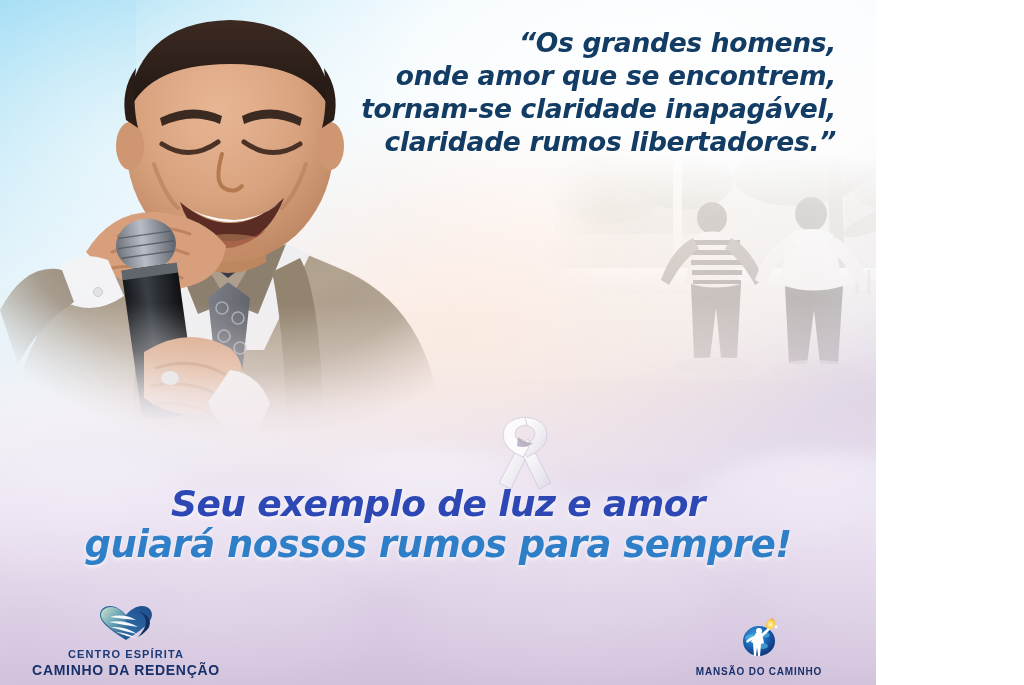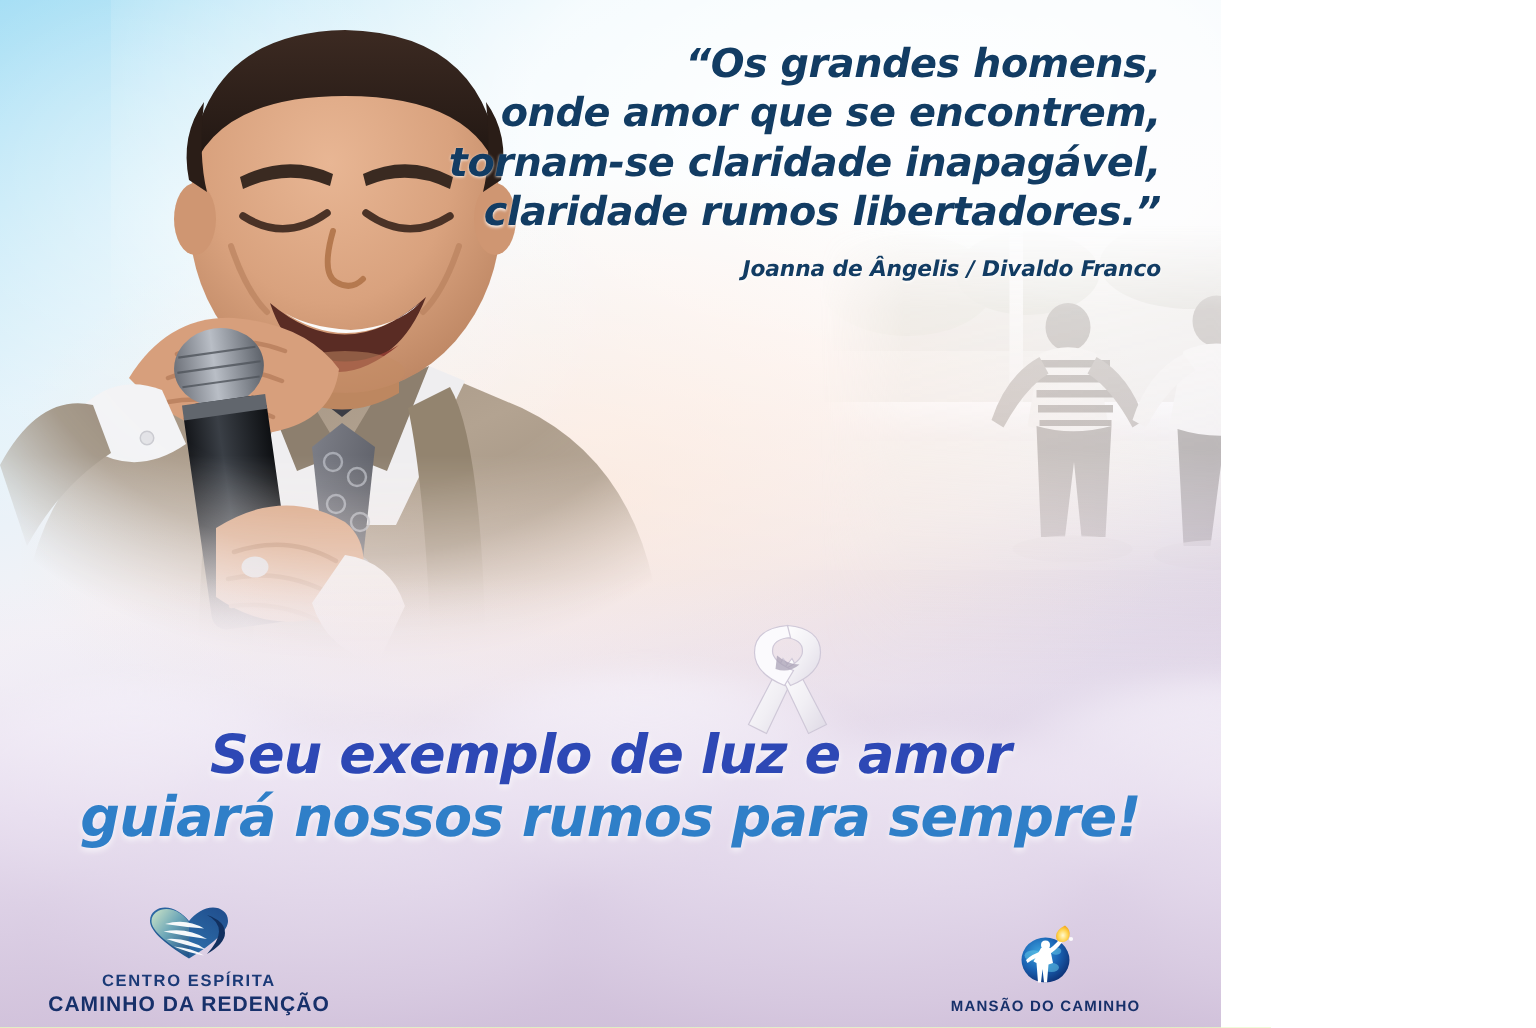--- a/index.html
+++ b/index.html
@@ -2,23 +2,23 @@
 <html><head>
 <meta charset="utf-8">
 <title>Memorial Tribute Graphic</title>
 <style>
   * { margin:0; padding:0; box-sizing:border-box; }
   html,body { width:1024px; height:685px; overflow:hidden; background:#fff; }
   body { font-family:"Liberation Sans", sans-serif; }
 
   .canvas {
     position:relative;
-    width:814px; height:685px;
+    width:876px; height:685px;
     overflow:hidden;
-    background:#bef264;
+    background:#fde047;
   }
 
   
   .sky-base {
     position:absolute; inset:0;
     background:
       linear-gradient(160deg,
         #9fdcf4 0%,
         #bfe7f7 14%,
         #e2f2fa 28%,
@@ -379,21 +379,20 @@
     <div class="cloud" style="left:380px;  top:216px; width:380px; height:150px;"></div>
     <div class="cloud" style="left:720px;  top:210px; width:340px; height:150px;"></div>
     <div class="cloud-haze"></div>
   </div>
 
   <div class="quote-block">
     <div class="quote-line">“Os grandes homens,</div>
     <div class="quote-line">onde amor que se encontrem,</div>
     <div class="quote-line">tornam-se claridade inapagável,</div>
     <div class="quote-line">claridade rumos libertadores.”</div>
-    <div class="quote-attrib">Joanna de Ângelis / Divaldo Franco</div>
   </div>
 
   <div class="ribbon-wrap">
     <svg width="72" height="82" viewBox="0 0 72 82" xmlns="http://www.w3.org/2000/svg" aria-hidden="true">
       <defs>
         <linearGradient id="gRib" x1="0" y1="0" x2="1" y2="1">
           <stop offset="0%" stop-color="#ffffff"></stop>
           <stop offset="55%" stop-color="#f1eff4"></stop>
           <stop offset="100%" stop-color="#ded9e5"></stop>
         </linearGradient>

